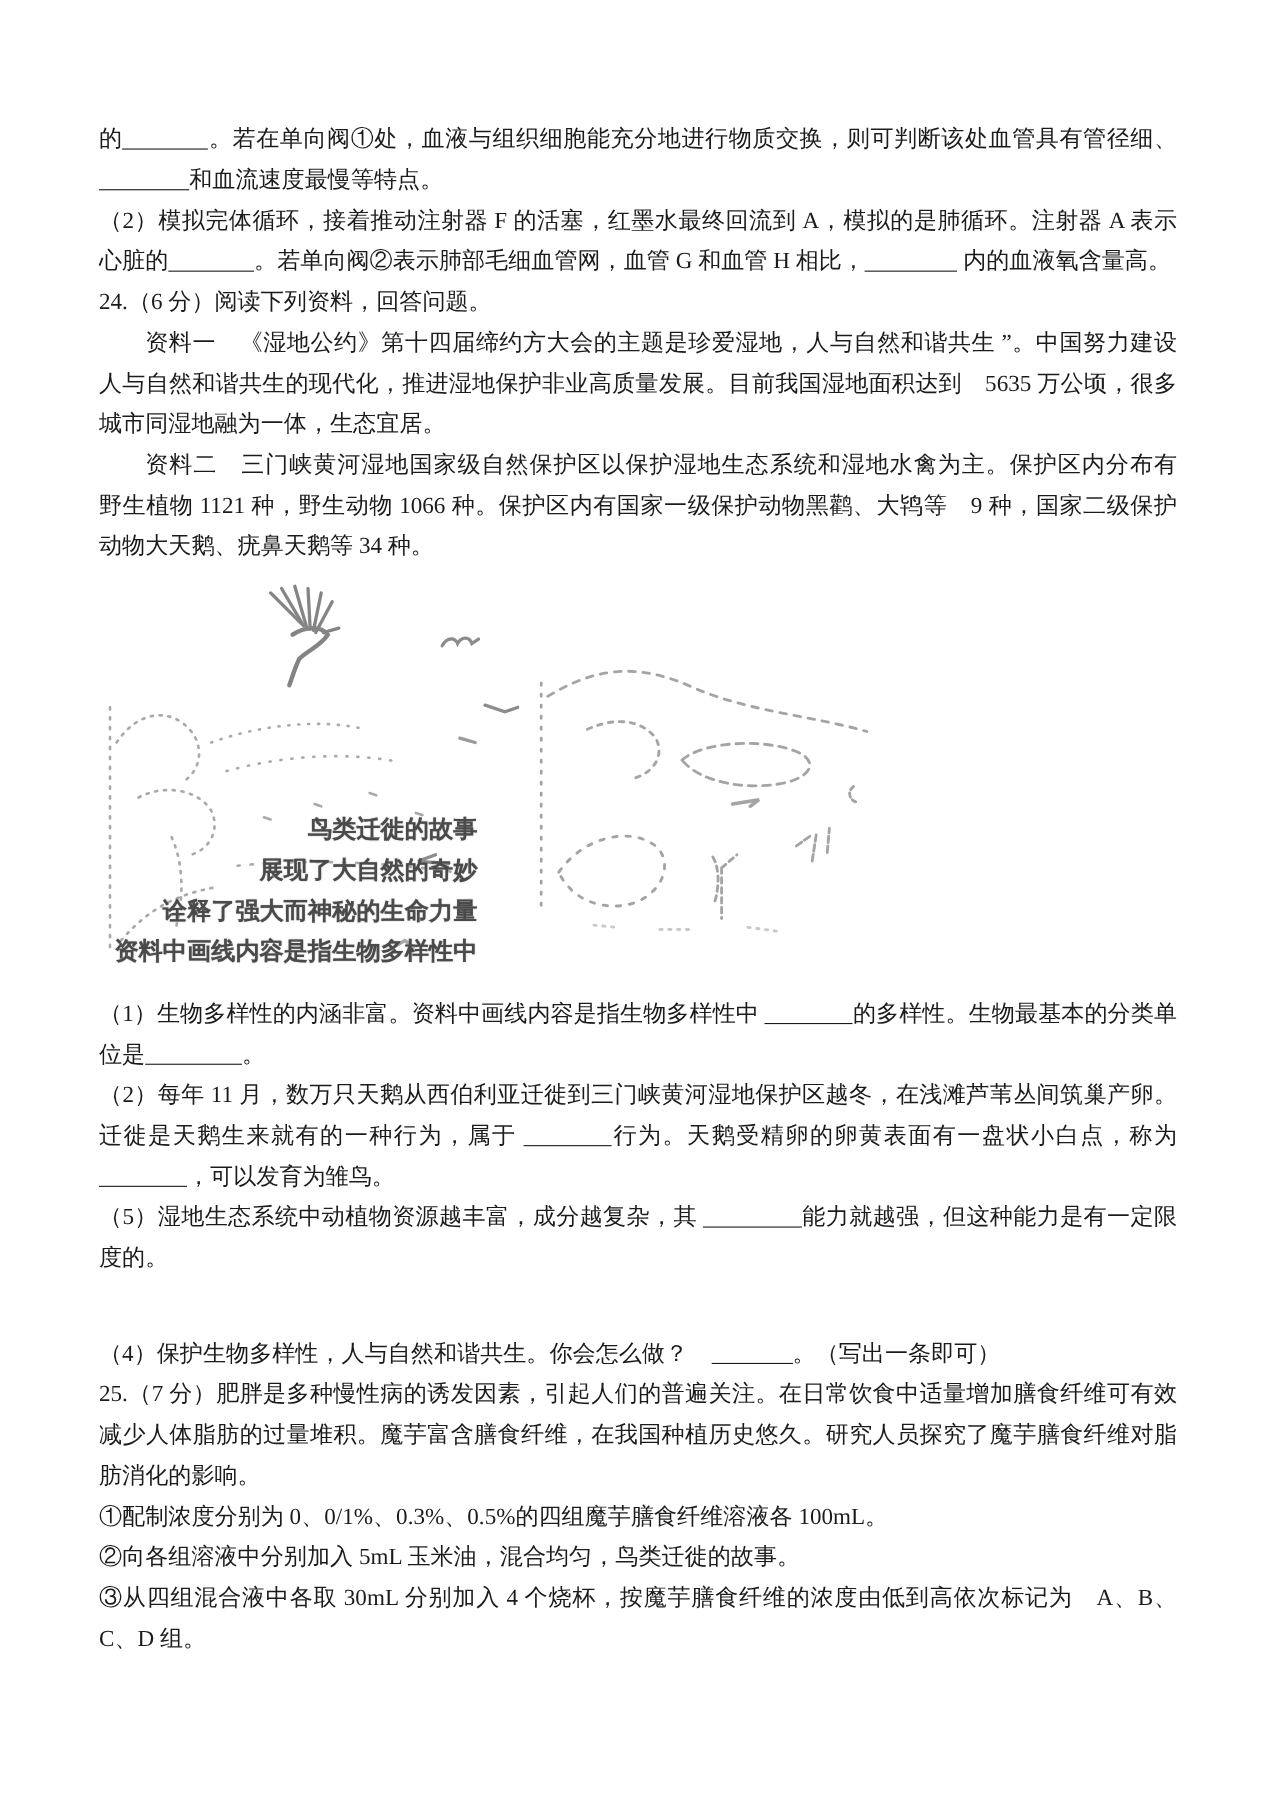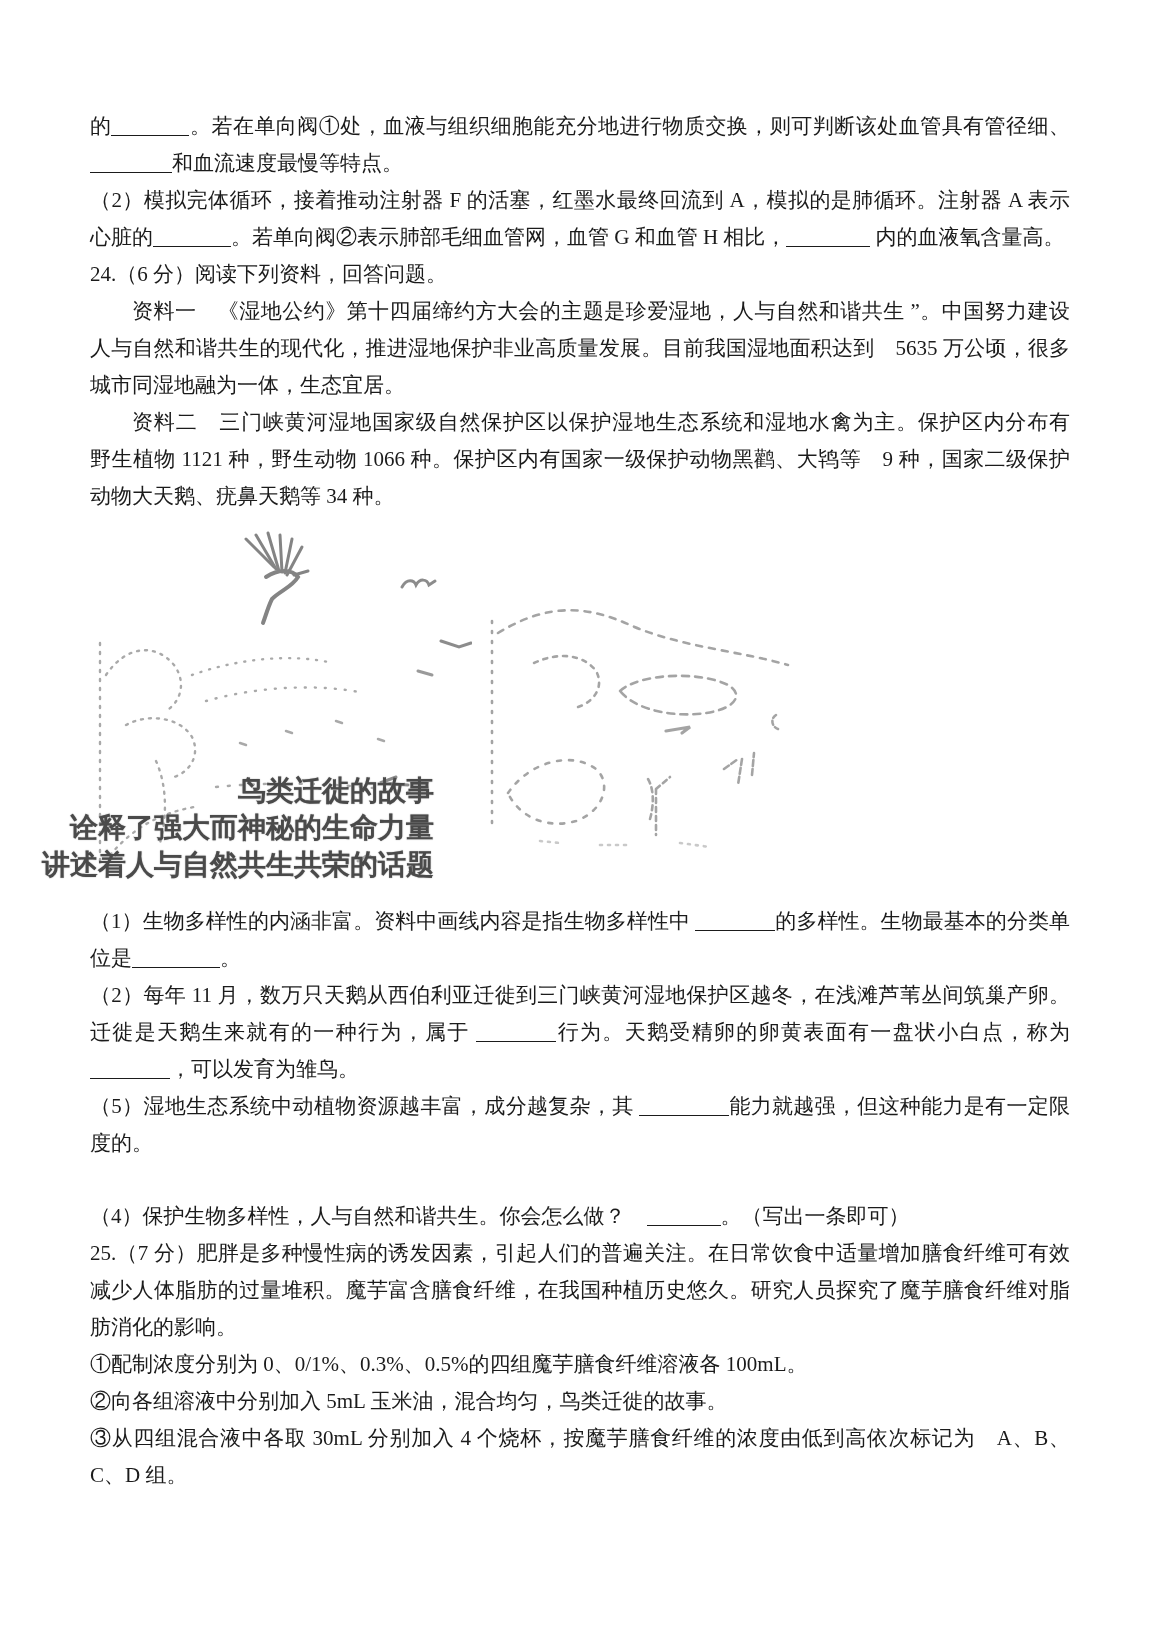--- a/index.html
+++ b/index.html
@@ -9,21 +9,21 @@
     font-family:"Liberation Serif","DejaVu Serif",serif;
     color:#1b1b1b;
   }
   .page {
     padding:108px 88px 40px 90px;
     font-size:21px; line-height:37px;
     text-align:justify;
   }
   p.line { margin:0; }
   p.indent { text-indent:2em; }
-  p.gap-above { margin-top:36px; }
+  p.gap-above { margin-top:50px; }
   .blank {
     display:inline-block;
     border-bottom:1.4px solid #1b1b1b;
     height:21px;
     vertical-align:-3px;
   }
   .ul { text-underline-offset:5px; }
 
   .figure-row {
     display:flex; align-items:flex-start;
@@ -34,21 +34,21 @@
   }
   .fig-right {
     position:relative; width:324px; height:287px; flex:none;
     margin-left:8px; margin-top:48px;
   }
   .fig-left svg, .fig-right svg { position:absolute; inset:0; }
   .fig-caption {
     position:absolute; right:38px; bottom:-6px;
     text-align:right;
     font-family:"Liberation Sans","DejaVu Sans",sans-serif;
-    font-weight:bold; font-size:28px; line-height:37px;
+    font-weight:bold; font-size:22px; line-height:37px;
     color:#4a4a4a; text-shadow:0 0 1.2px #8a8a8a;
     white-space:nowrap;
   }
 </style>
 </head>
 <body>
 
 <div class="page">
 
   <p class="line"><span>的</span><span class="blank" style="width: 78px;"></span><span>。若在单向阀①处，血液与组织细胞能充分地进行物质交换，则可判断该处血管具有管径细、</span><span class="blank" style="width: 82px;"></span><span>和血流速度最慢等特点。</span></p>
@@ -90,22 +90,23 @@
           <path d="M14,330 C40,300 66,288 98,282" stroke-dasharray="2 6"></path>
           <path d="M60,236 C70,258 72,288 64,318" stroke-dasharray="2 6"></path>
           <path d="M96,150 C140,134 196,128 236,138" stroke-dasharray="1 8"></path>
           <path d="M110,176 C160,162 220,158 268,168" stroke-dasharray="1 9"></path>
           <path d="M120,262 C180,256 250,258 318,268" stroke-dasharray="2 10"></path>
           <path d="M144,218 l6,2 M190,206 l6,2 M240,196 l6,2 M282,214 l6,2"></path>
         </g>
       </svg>
       <div class="fig-caption">
         <div>鸟类迁徙的故事</div>
+        <div>展现了大自然的奇妙</div>
         <div>诠释了强大而神秘的生命力量</div>
-        <div>讲述着人与自然共生共荣的话题</div>
+        <div>资料中画线内容是指生物多样性中</div>
       </div>
     </div>
 
     <div class="fig-right">
       <svg viewBox="0 0 324 287" width="324" height="287">
         <g fill="none" stroke="#9b9b9b" stroke-width="2.6" stroke-linecap="round" opacity="0.9">
           <path d="M18,60 C70,28 110,34 150,52 C200,74 260,78 308,92" stroke-dasharray="6 7"></path>
           <path d="M12,48 L12,250" stroke-dasharray="2 8"></path>
           <path d="M54,90 C80,78 104,82 116,98 C124,112 116,128 98,134" stroke-dasharray="4 6"></path>
           <path d="M140,118 C160,100 220,98 248,112 C262,120 258,132 236,138 C204,146 158,140 140,118 Z" stroke-dasharray="7 6"></path>

